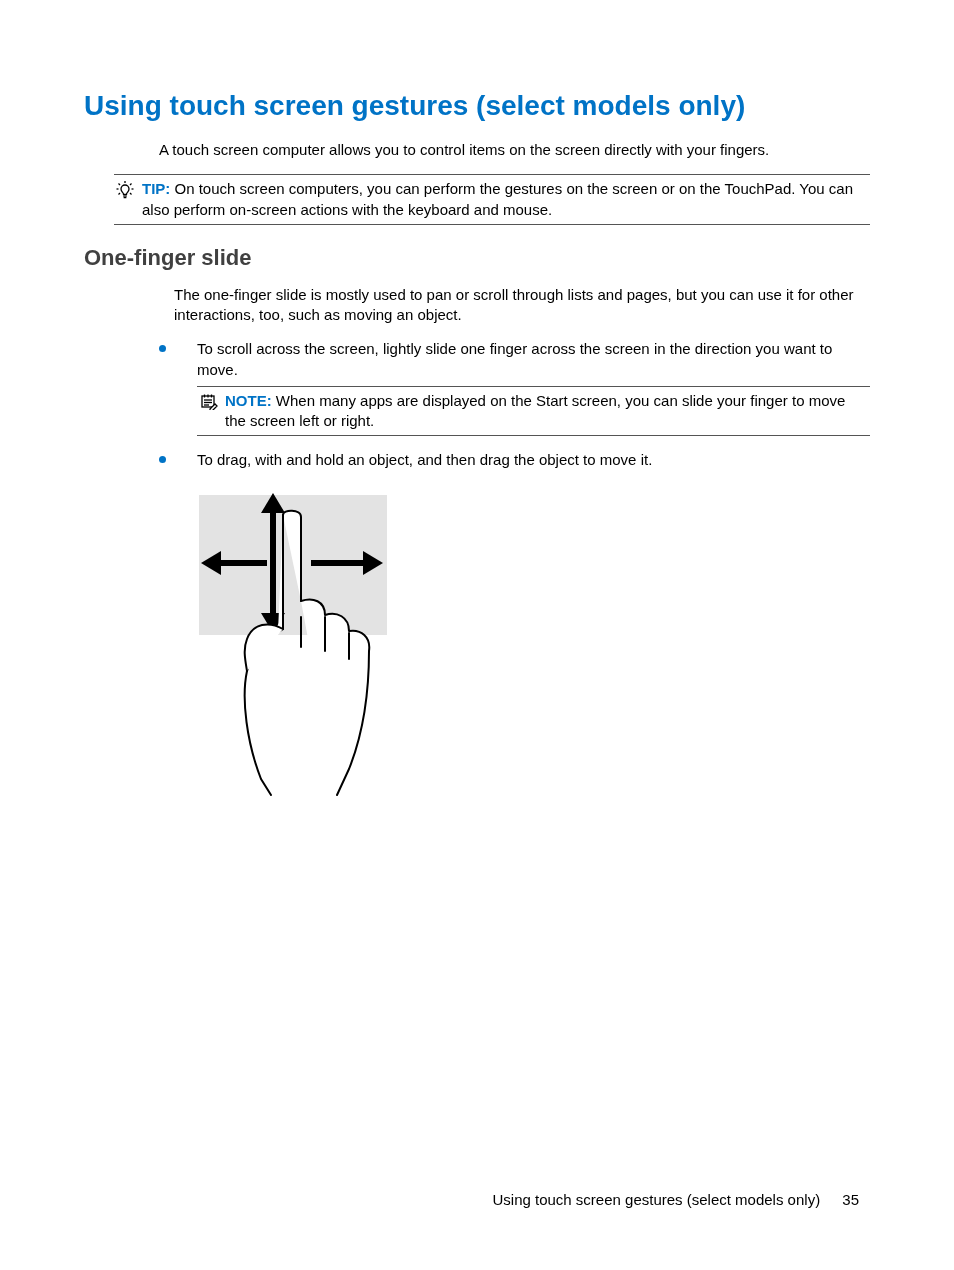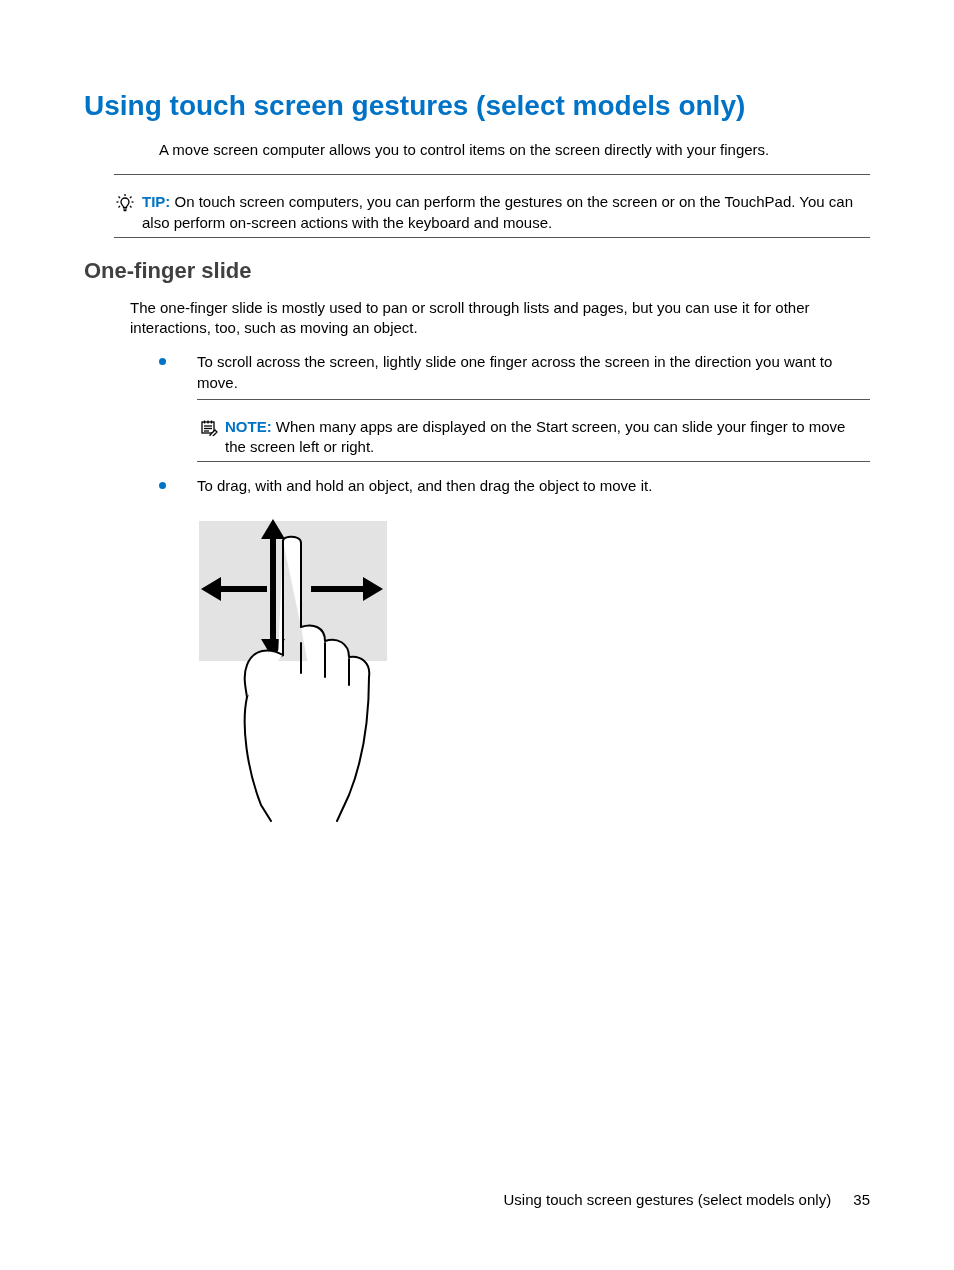--- a/index.html
+++ b/index.html
@@ -21,21 +21,21 @@
   }
   .intro {
     margin-left: 75px;
     margin-bottom: 14px;
     line-height: 1.35;
   }
   .callout {
     margin-left: 30px;
     border-top: 1px solid #555;
     border-bottom: 1px solid #555;
-    padding: 17px 0 4px 0;
+    padding: 4px 0 4px 0;
     display: flex;
     align-items: flex-start;
     gap: 6px;
     line-height: 1.35;
     margin-bottom: 20px;
   }
   .callout.nested {
     margin-left: 0;
     margin-right: 0;
     margin-bottom: 14px;
@@ -52,21 +52,21 @@
     color: #0073c6;
     font-weight: bold;
   }
   .h2 {
     color: #404040;
     font-size: 22px;
     font-weight: bold;
     margin-bottom: 14px;
   }
   .body-indent {
-    margin-left: 46px;
+    margin-left: 90px;
     line-height: 1.35;
   }
   .p { margin-bottom: 14px; }
   ul.blue-bullets {
     list-style: none;
     margin-left: 75px;
   }
   ul.blue-bullets > li {
     position: relative;
     padding-left: 38px;
@@ -82,31 +82,31 @@
     background: #0073c6;
     border-radius: 50%;
   }
   .figure-wrap {
     margin-left: 113px;
     margin-top: 18px;
   }
   .footer {
     position: absolute;
     bottom: 62px;
-    right: 84px;
+    right: 95px;
     font-size: 15px;
   }
   .footer-page { margin-left: 18px; }
 </style>
 </head>
 <body>
 
 <h1 class="h1">Using touch screen gestures (select models only)</h1>
 
-<p class="intro">A move screen computer allows you to control items on the screen directly with your fingers.</p>
+<p class="intro">A touch screen computer allows you to control items on the screen directly with your fingers.</p>
 
 <div class="callout">
   <span class="callout-icon">
     <svg width="20" height="22" viewBox="0 0 20 22" fill="none" stroke="#000" stroke-width="1.3">
       <path d="M10 5 a4 4 0 0 1 4 4 c0 1.6-1 2.6-1.6 3.4-.5.6-.9 1.1-.9 1.9h-3c0-.8-.4-1.3-.9-1.9C7 11.6 6 10.6 6 9a4 4 0 0 1 4-4z"></path>
       <line x1="8.2" y1="16" x2="11.8" y2="16"></line>
       <line x1="8.6" y1="17.6" x2="11.4" y2="17.6"></line>
       <line x1="10" y1="1" x2="10" y2="3"></line>
       <line x1="3.5" y1="3.5" x2="5" y2="5"></line>
       <line x1="16.5" y1="3.5" x2="15" y2="5"></line>

